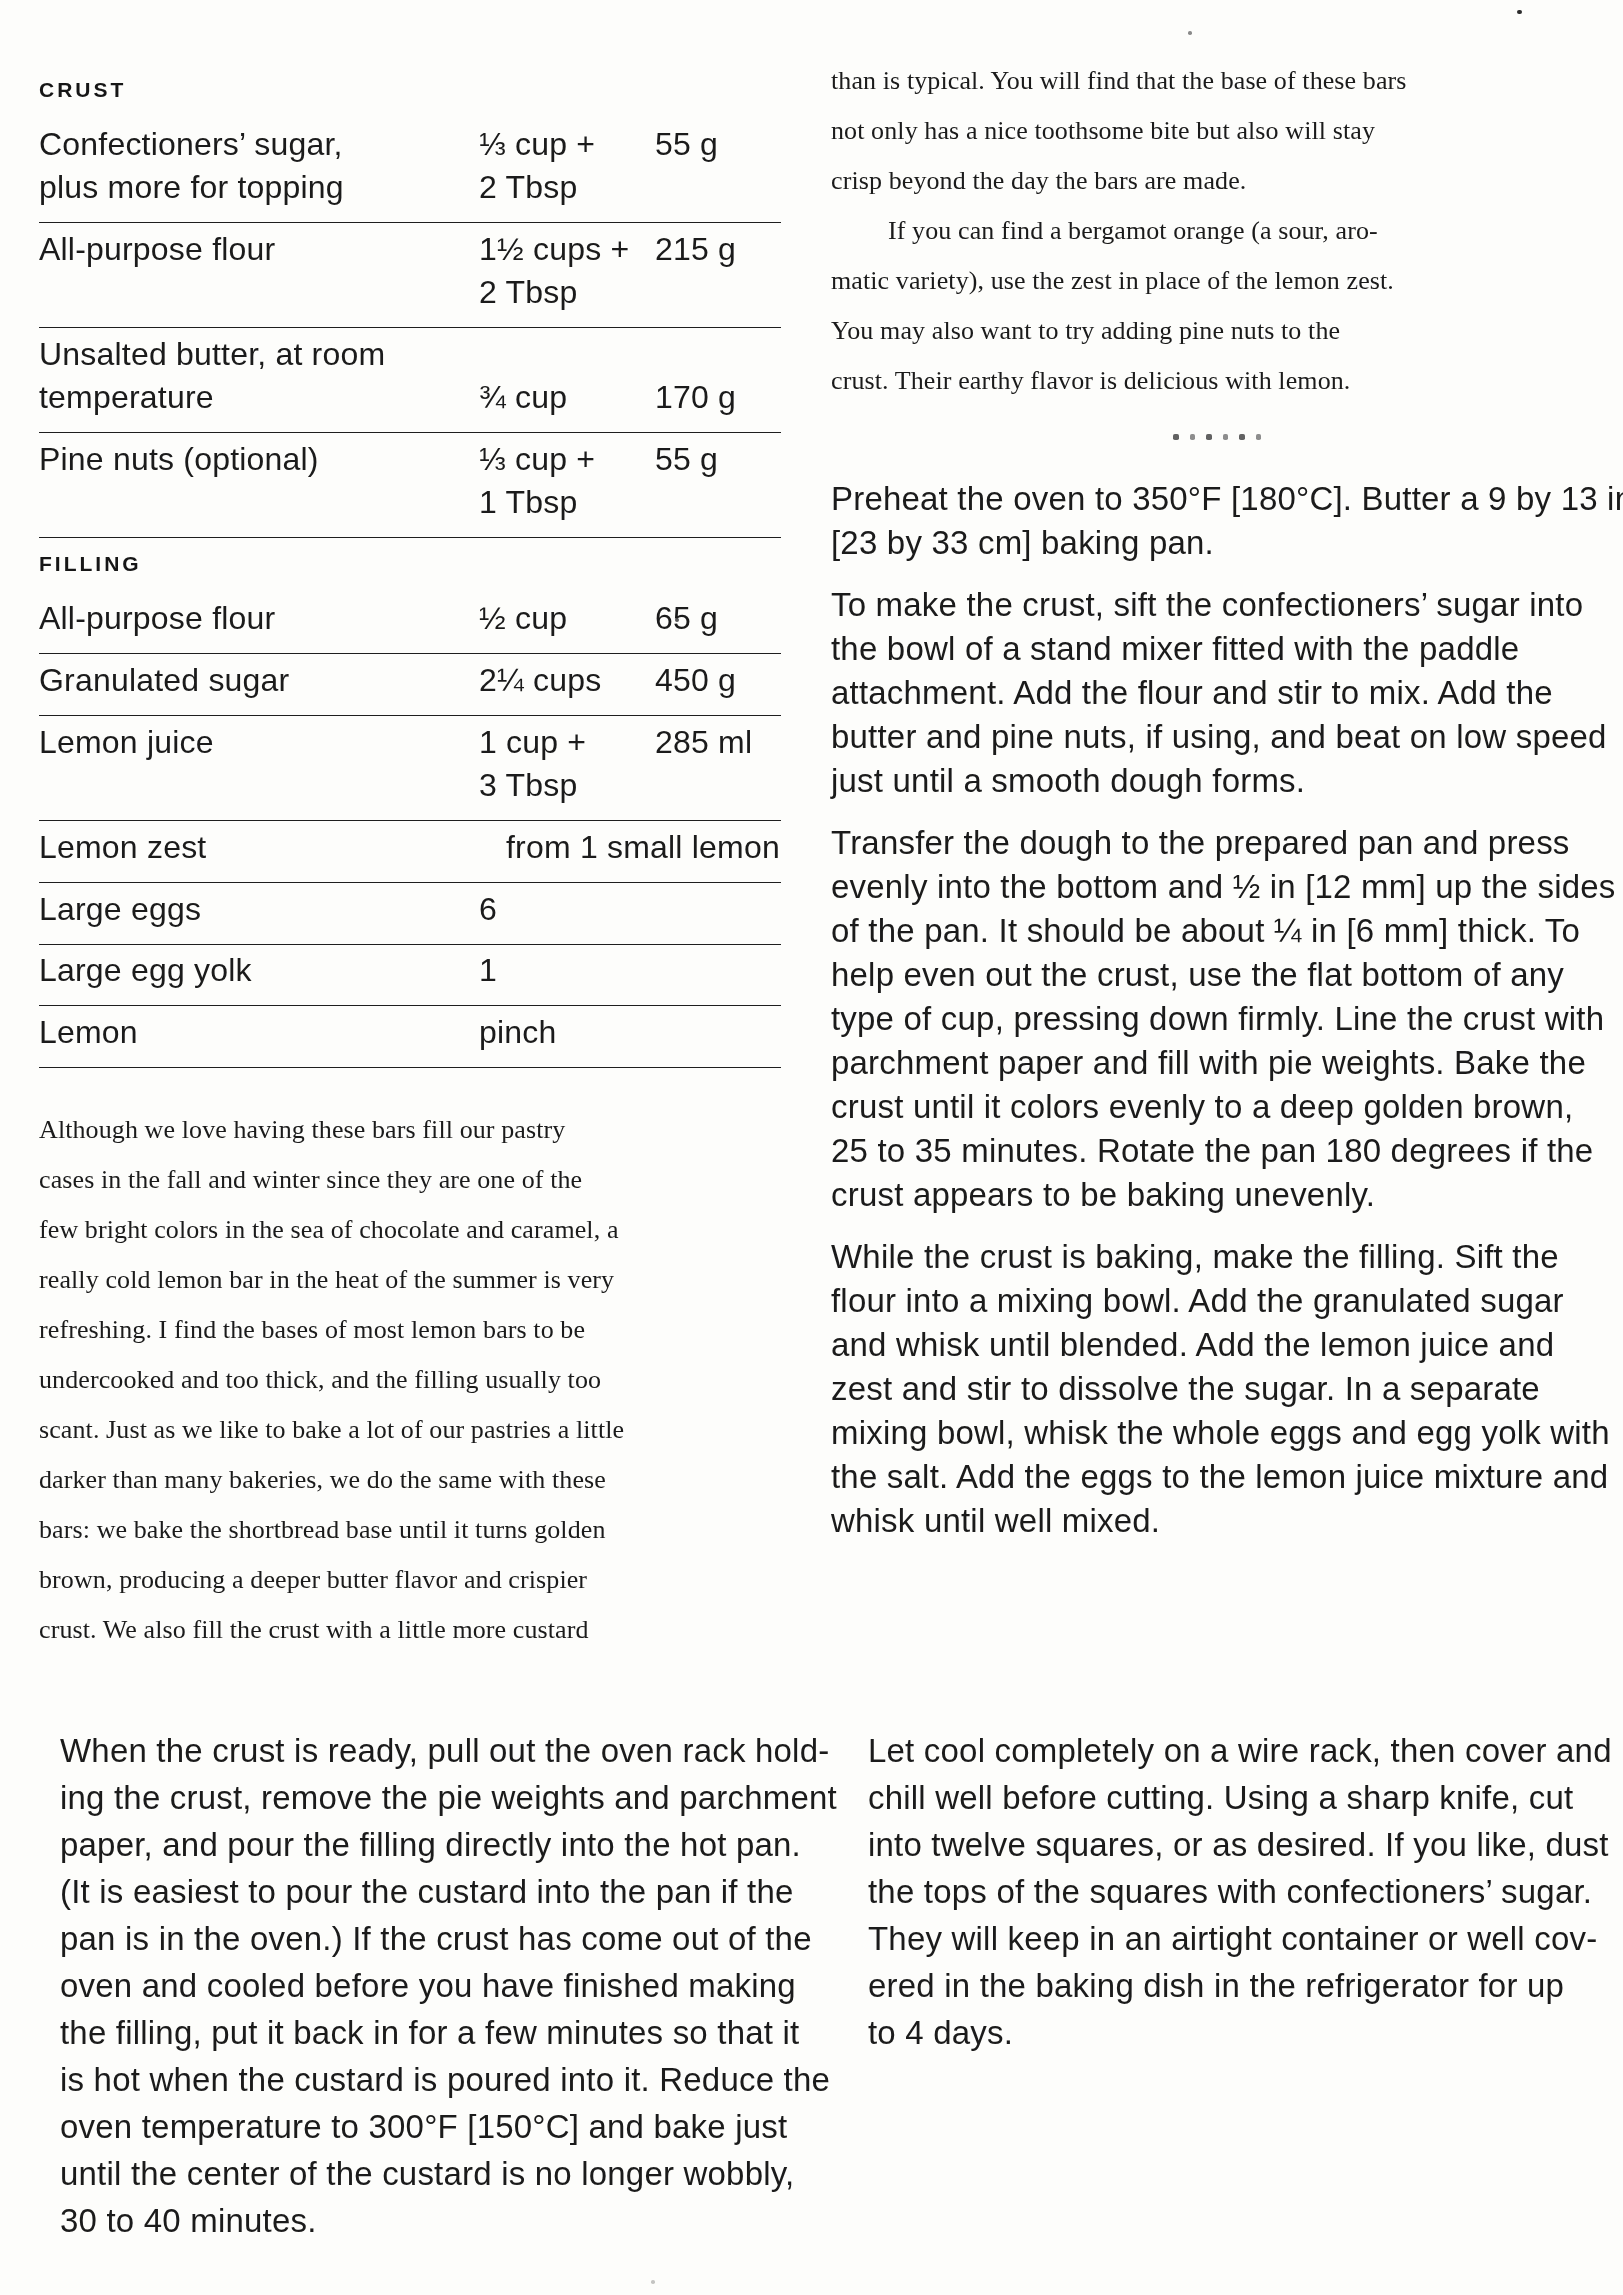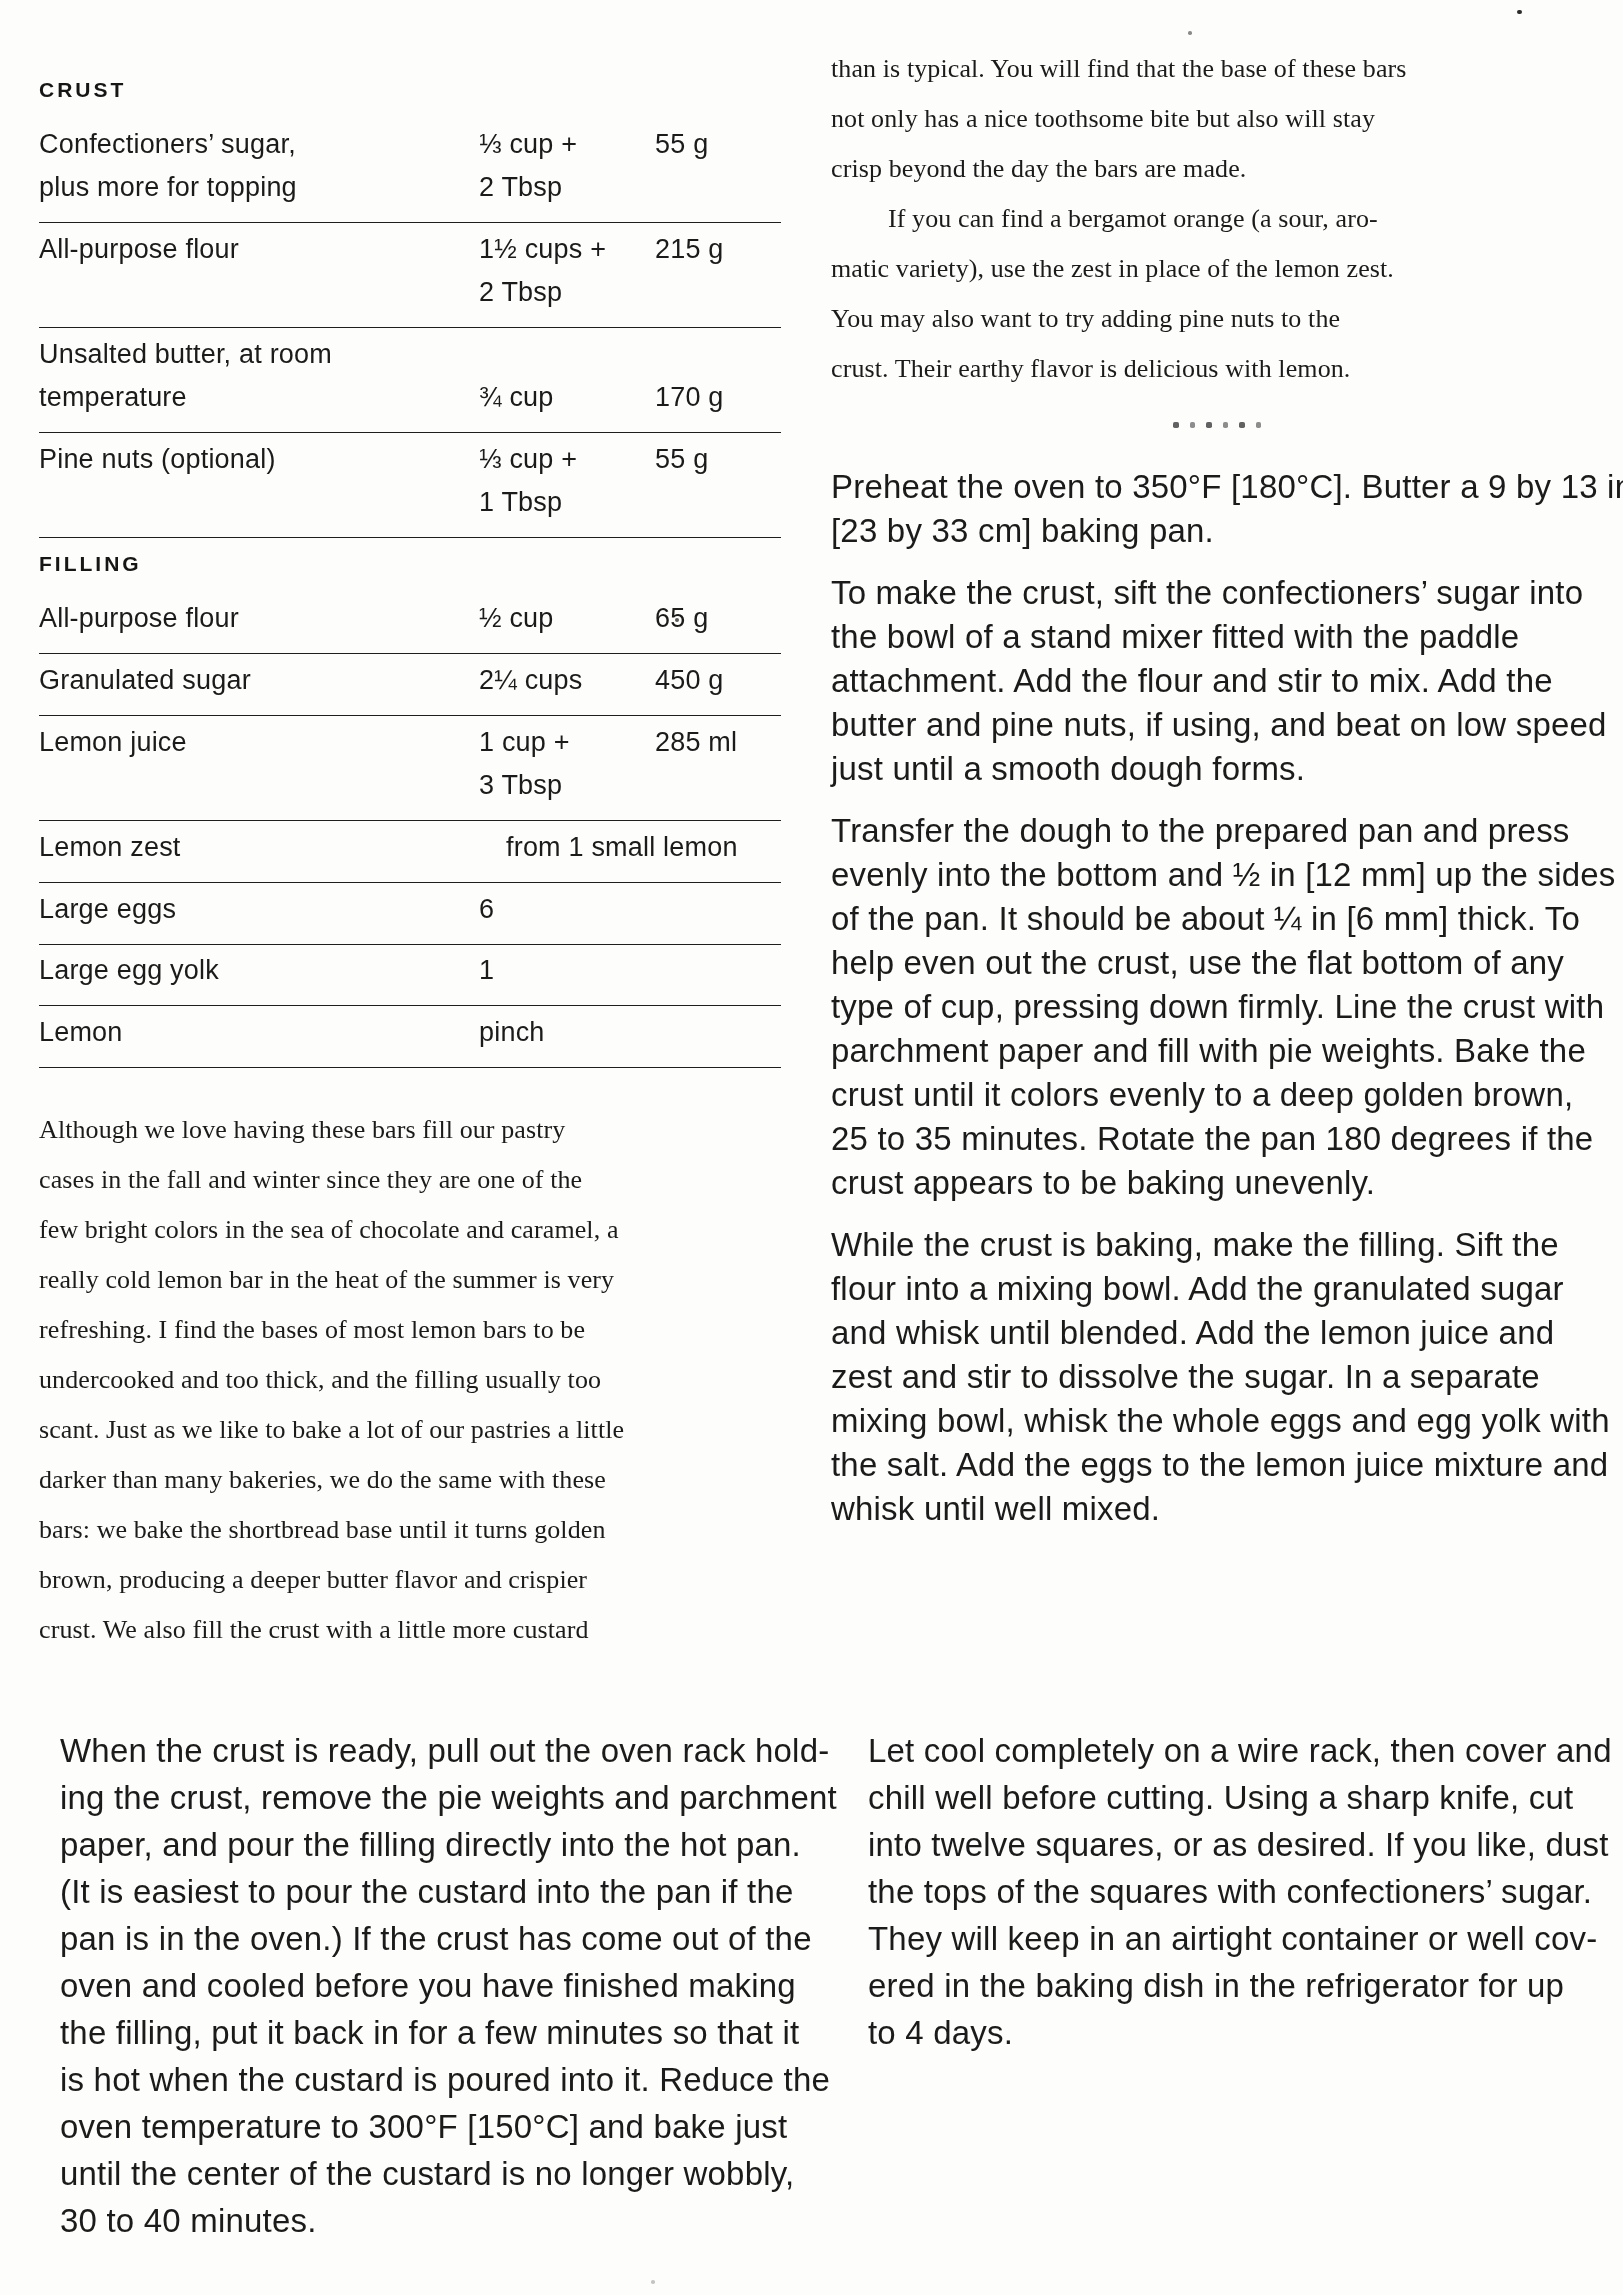--- a/index.html
+++ b/index.html
@@ -6,37 +6,37 @@
   #page{
     position:relative;
     width:1624px;height:2295px;
     background:#fdfdfb;
     color:#1b1b1b;
     overflow:hidden;
     font-family:"Liberation Sans","DejaVu Sans",sans-serif;
   }
   .col{position:absolute;}
   #col-tl{left:39px;  top:78px;  width:760px;}
-  #col-tr{left:831px; top:44px;  width:772px;}
+  #col-tr{left:831px; top:56px;  width:772px;}
   #col-bl{left:60px; top:1727px; width:789px;}
   #col-br{left:868px; top:1727px; width:748px;}
 
   .ing-header{
     font-size:21px;font-weight:700;letter-spacing:3px;
     margin:0 0 16.7px 0;color:#161616;
   }
   .ing-table{width:742px;}
   .ing-row{
     display:grid;
     grid-template-columns:440px 176px 1fr;
     border-bottom:1.8px solid #1e1e1e;
     padding:4.8px 0 13px 0;
   }
   .ing-row > div{
-    font-size:27px;line-height:43px;
+    font-size:32px;line-height:43px;
     white-space:pre;letter-spacing:0.2px;
   }
   
   #crust-table .ing-row:nth-child(3) .cell-amount,
   #crust-table .ing-row:nth-child(3) .cell-metric{padding-top:43px;}
   .cell-amount.span-full{grid-column:2 / 4;margin-left:27px;}
   #filling-header{margin-top:14px;}
 
   .serif-p{
     font-family:"Liberation Serif","DejaVu Serif",serif;

